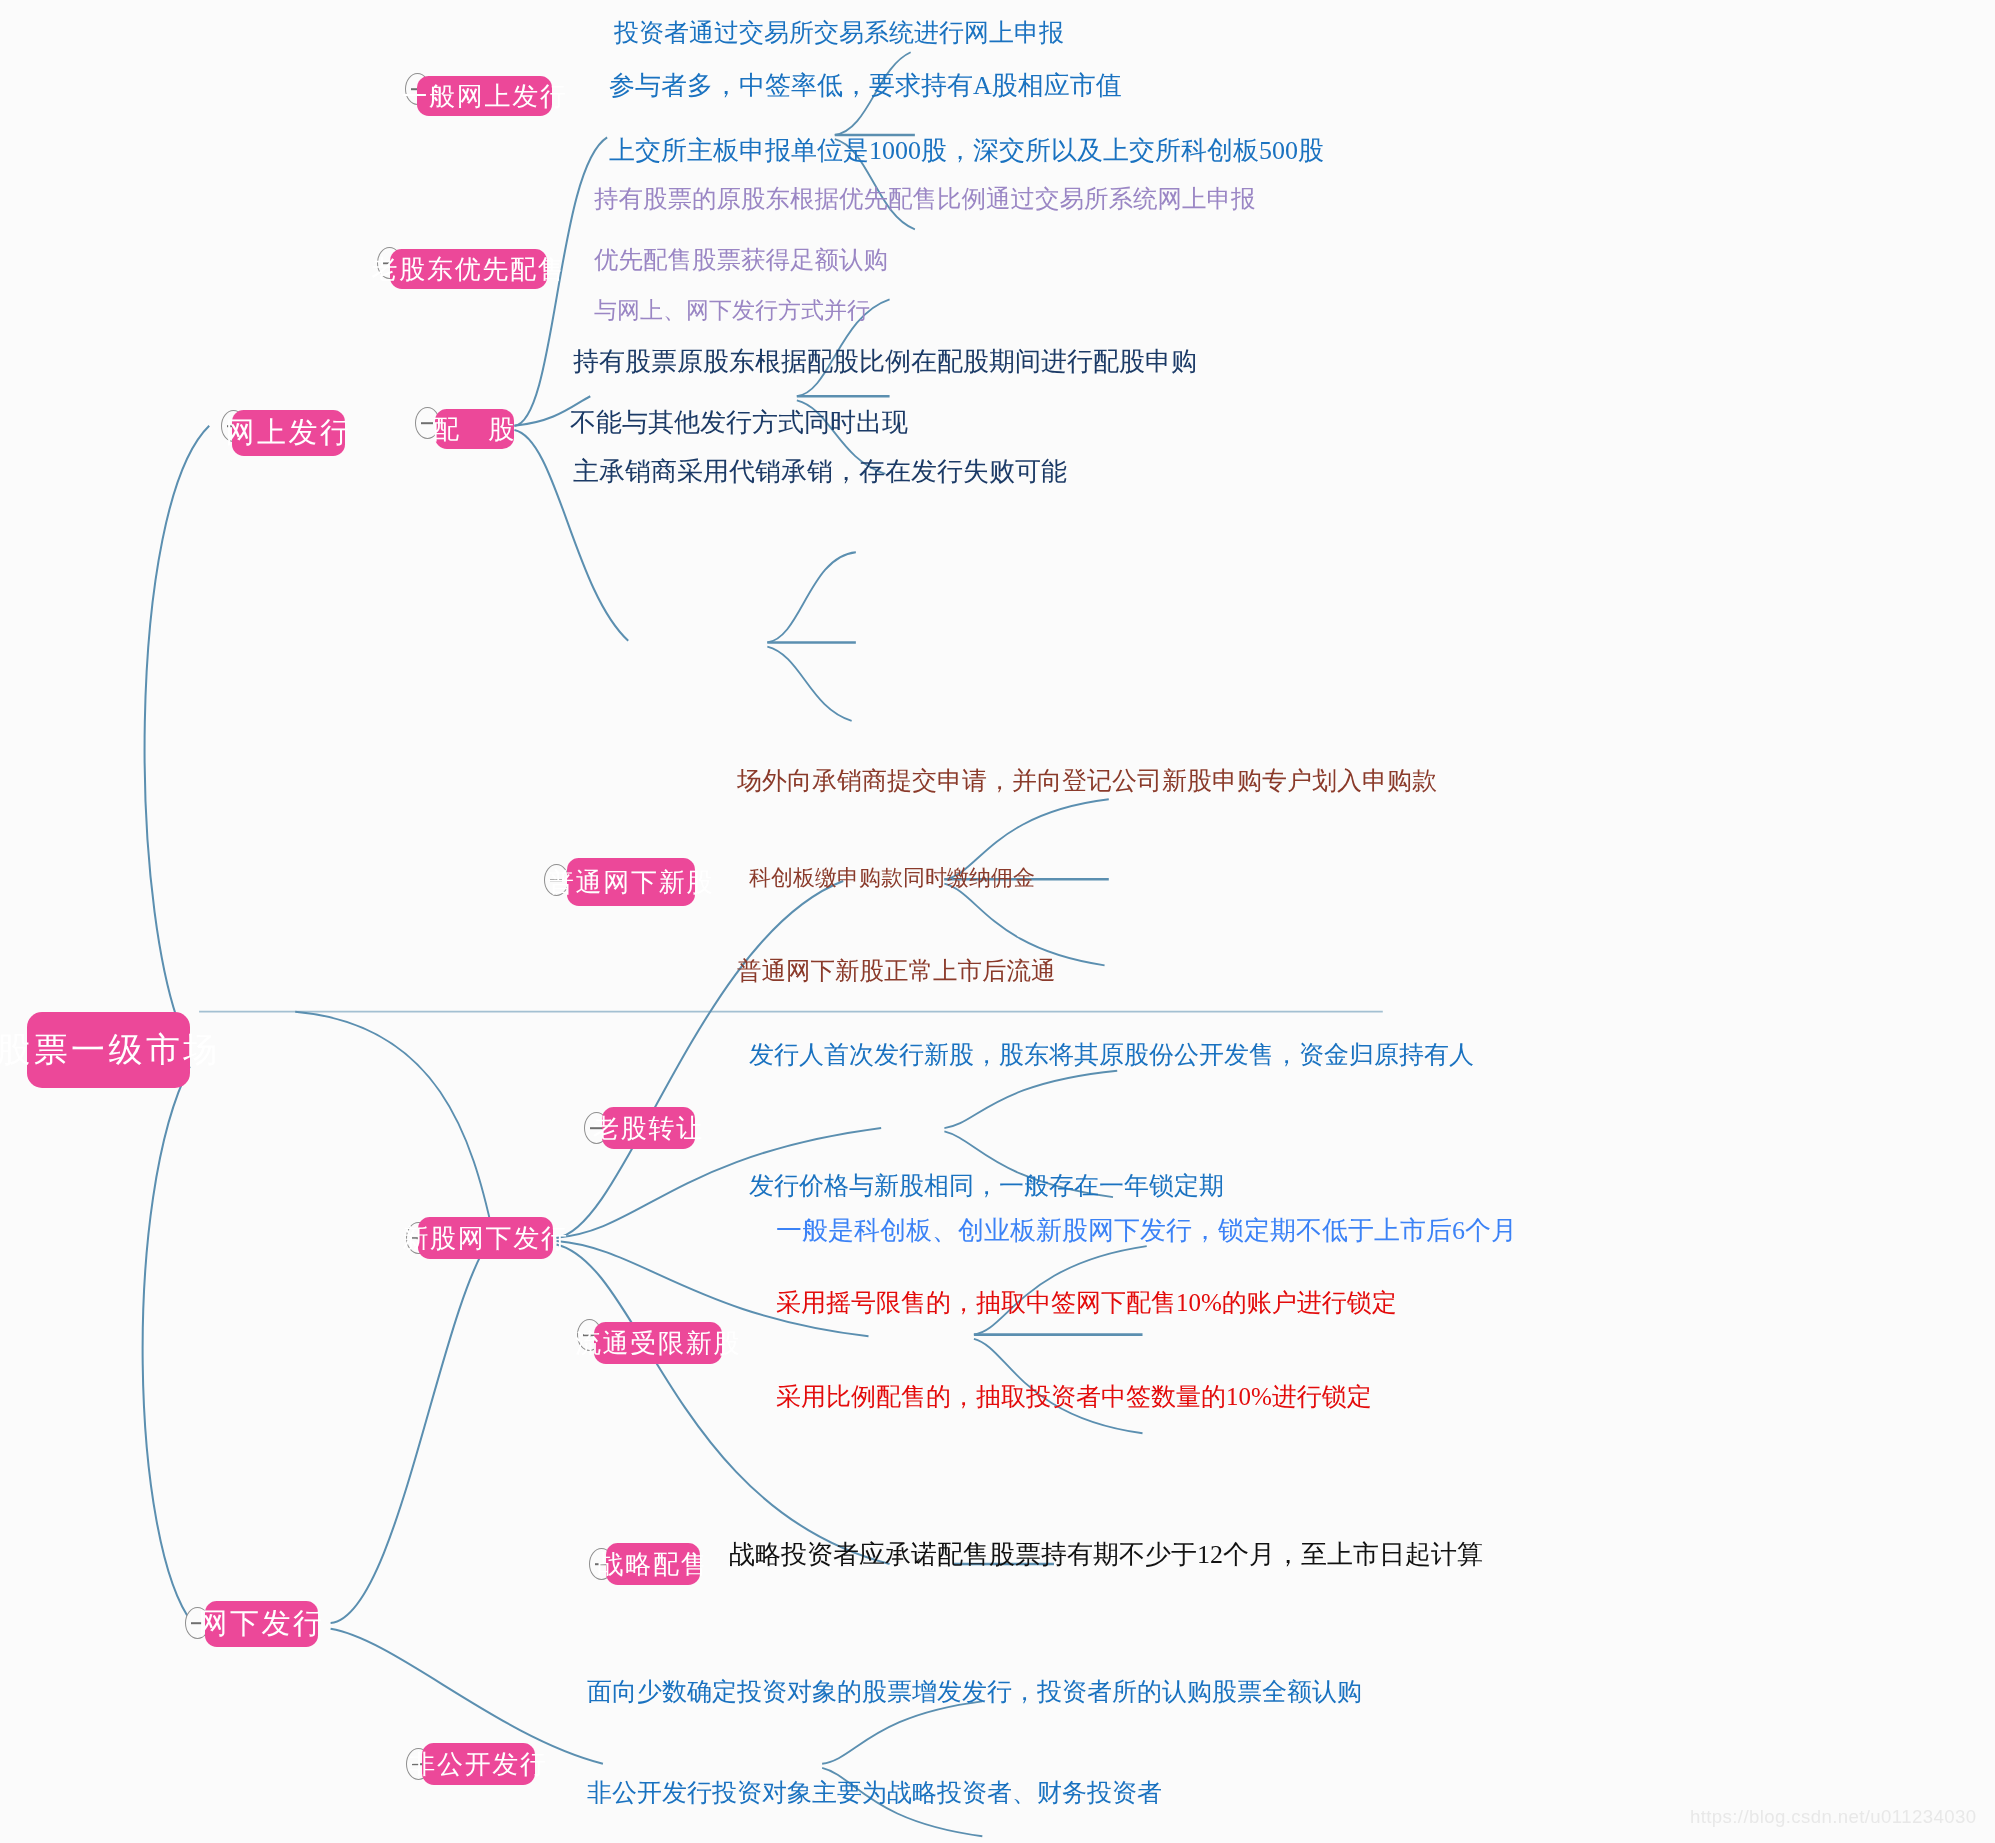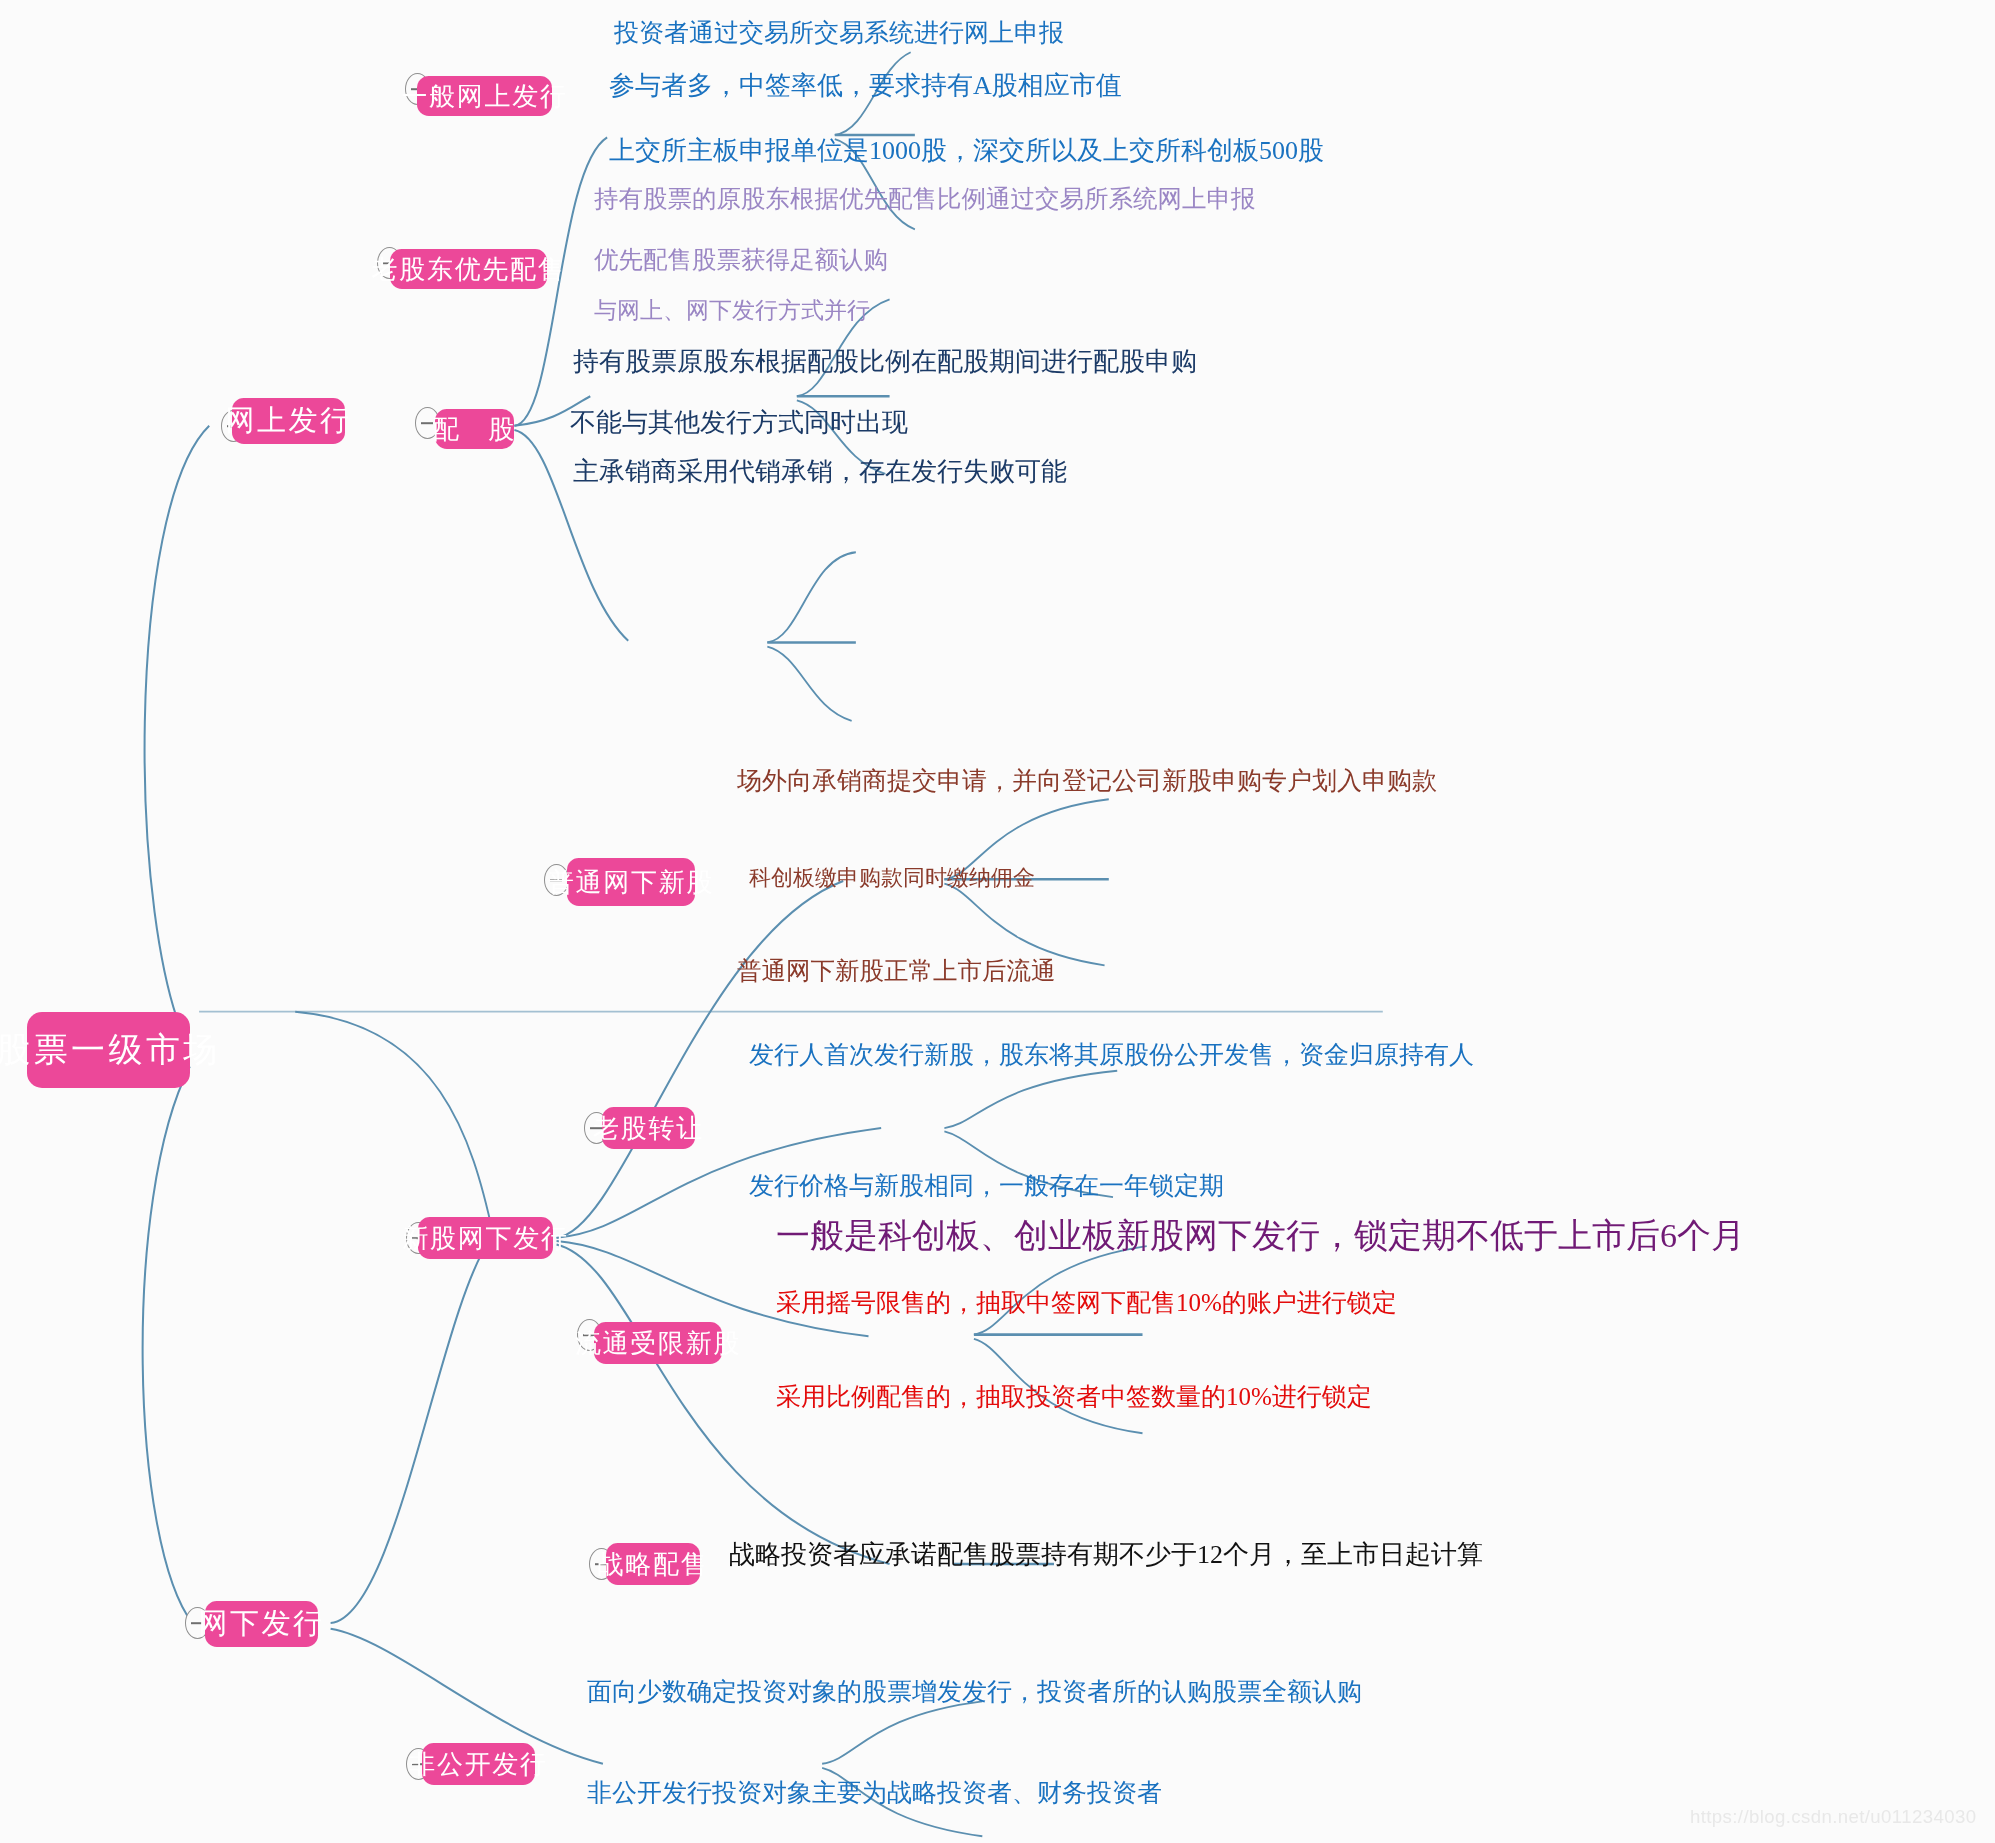--- a/index.html
+++ b/index.html
@@ -135,21 +135,21 @@
       <path d="M 975 2092 C 1015 2087 1030 2035 1165 2018" stroke-width="2.2"></path>
       <path d="M 975 2097 C 1015 2107 1030 2160 1165 2178" stroke-width="2.2"></path>
     </g>
   </svg>
 
   <div class="node root" style="left:27px; top:1012px; width:163px; height:76px;">
     <span>股票一级市场</span>
   </div>
 
   <div class="collapse" style="left:221px; top:410px;"></div>
-  <div class="node lvl1" style="left:232px; top:398px; width:113px; height:46px;">
+  <div class="node lvl1" style="left:232px; top:410px; width:113px; height:46px;">
     <span>网上发行</span>
   </div>
 
   <div class="collapse" style="left:405px; top:73px;"></div>
   <div class="node lvl2" style="left:417px; top:76px; width:135px; height:40px;">
     <span>一般网上发行</span>
   </div>
   <div class="leaf" style="left:614px; top:18.6px; font-size:25px; color:#1a72c0;">投资者通过交易所交易系统进行网上申报</div>
   <div class="leaf" style="left:609px; top:72px; font-size:26px; color:#1a72c0;">参与者多，中签率低，要求持有A股相应市值</div>
   <div class="leaf" style="left:609px; top:137px; font-size:26px; color:#1a72c0;">上交所主板申报单位是1000股，深交所以及上交所科创板500股</div>
@@ -193,21 +193,21 @@
   <div class="node lvl2" style="left:602px; top:1107px; width:93px; height:42px;">
     <span>老股转让</span>
   </div>
   <div class="leaf" style="left:749px; top:1041px; font-size:25px; color:#1a72c0;">发行人首次发行新股，股东将其原股份公开发售，资金归原持有人</div>
   <div class="leaf" style="left:749px; top:1172px; font-size:25px; color:#1a72c0;">发行价格与新股相同，一般存在一年锁定期</div>
 
   <div class="collapse" style="left:577px; top:1319px;"></div>
   <div class="node lvl2" style="left:594px; top:1314px; width:128px; height:42px;margin-top:8px;">
     <span>流通受限新股</span>
   </div>
-  <div class="leaf" style="left:776px; top:1217px; font-size:34px; color:#701a75;">一般是科创板、创业板新股网下发行，锁定期不低于上市后6个月</div>
+  <div class="leaf" style="left:776px; top:1217px; font-size:26px; color:#3b82f6;">一般是科创板、创业板新股网下发行，锁定期不低于上市后6个月</div>
   <div class="leaf" style="left:776px; top:1289px; font-size:25px; color:#e30b0b;">采用摇号限售的，抽取中签网下配售10%的账户进行锁定</div>
   <div class="leaf" style="left:776px; top:1383px; font-size:25px; color:#e30b0b;">采用比例配售的，抽取投资者中签数量的10%进行锁定</div>
 
   <div class="collapse" style="left:589px; top:1548px;"></div>
   <div class="node lvl2" style="left:606px; top:1543px; width:94px; height:42px;">
     <span>战略配售</span>
   </div>
   <div class="leaf" style="left:729px; top:1541px; font-size:26px; color:#111111;">战略投资者应承诺配售股票持有期不少于12个月，至上市日起计算</div>
 
   <div class="collapse" style="left:406px; top:1748px;"></div>

